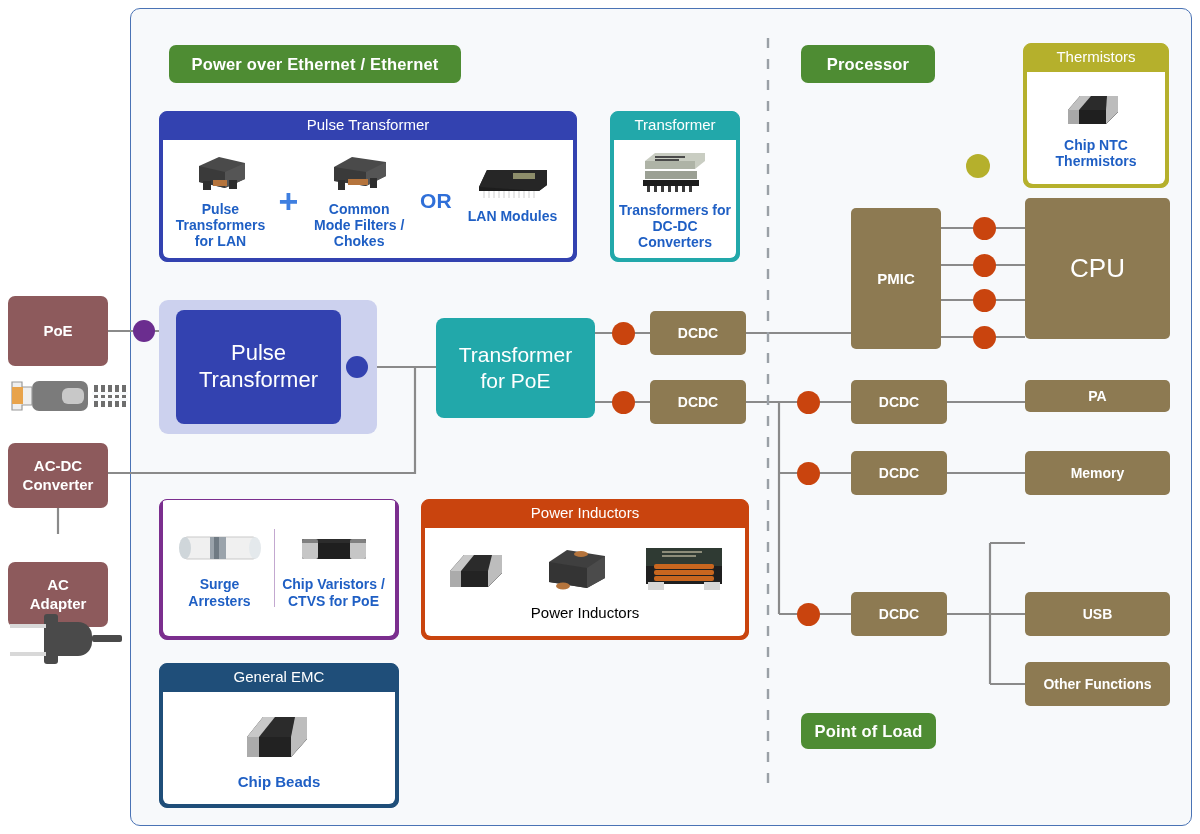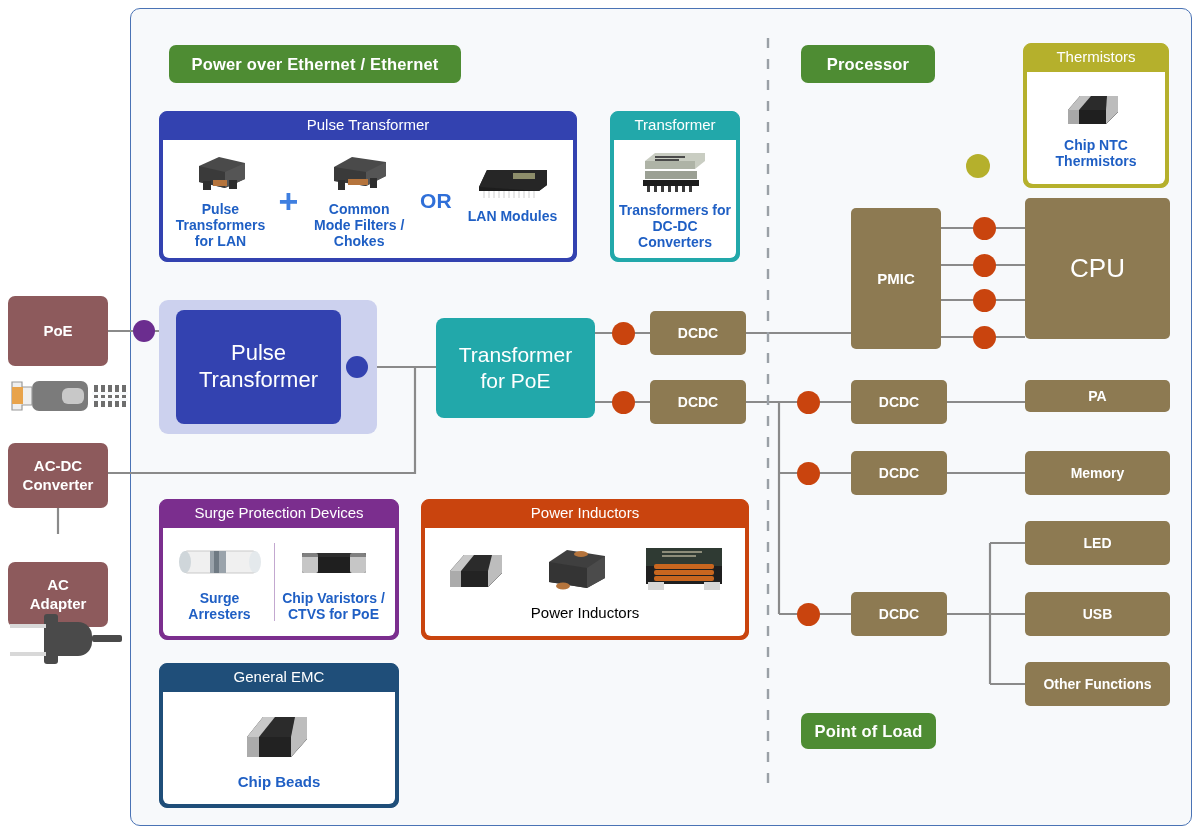--- a/index.html
+++ b/index.html
@@ -363,23 +363,20 @@
   <div class="abs tan" style="left:851px;top:451px;width:96px;height:44px;">
     <span>DCDC</span>
   </div>
   <div class="abs tan" style="left:1025px;top:451px;width:145px;height:44px;">
     <span>Memory</span>
   </div>
 
   <div class="abs tan" style="left:851px;top:592px;width:96px;height:44px;">
     <span>DCDC</span>
   </div>
-  <div class="abs tan" style="left:1025px;top:521px;width:145px;height:44px;">
-    <span>LED</span>
-  </div>
   <div class="abs tan" style="left:1025px;top:592px;width:145px;height:44px;">
     <span>USB</span>
   </div>
   <div class="abs tan" style="left:1025px;top:662px;width:145px;height:44px;">
     <span>Other Functions</span>
   </div>
 
   <div class="abs panel" style="left:1023px;top:43px;width:146px;height:145px;border:1.5px solid #b5b02c;background:#b5b02c;">
     <div class="phead">Thermistors</div>
     <div class="pbody" style="padding:4px;">
@@ -396,21 +393,20 @@
         </div>
         <div class="cap">
           <span>Chip NTC</span><br>
           <span>Thermistors</span>
         </div>
       </div>
     </div>
   </div>
 
   <div class="abs panel" style="left:159px;top:499px;width:240px;height:141px;border:1.5px solid #7b2e8e;background:#7b2e8e;">
-    <div class="phead">Surge Protection Devices</div>
     <div class="pbody" style="padding:4px 2px;">
       <div class="item" style="width:108px;">
         <div class="chip">
           <svg width="92" height="42" viewBox="0 0 92 42">
             <rect x="10" y="10" width="72" height="22" rx="3" fill="#f0f0f0" stroke="#c9c9c9" stroke-width="1"></rect>
             <ellipse cx="11" cy="21" rx="6" ry="11" fill="#cfd6da"></ellipse>
             <ellipse cx="81" cy="21" rx="6" ry="11" fill="#e4e9ec"></ellipse>
             <rect x="36" y="10" width="16" height="22" fill="#9aa3ab"></rect>
             <rect x="40" y="10" width="5" height="22" fill="#6f7a83"></rect>
           </svg>

